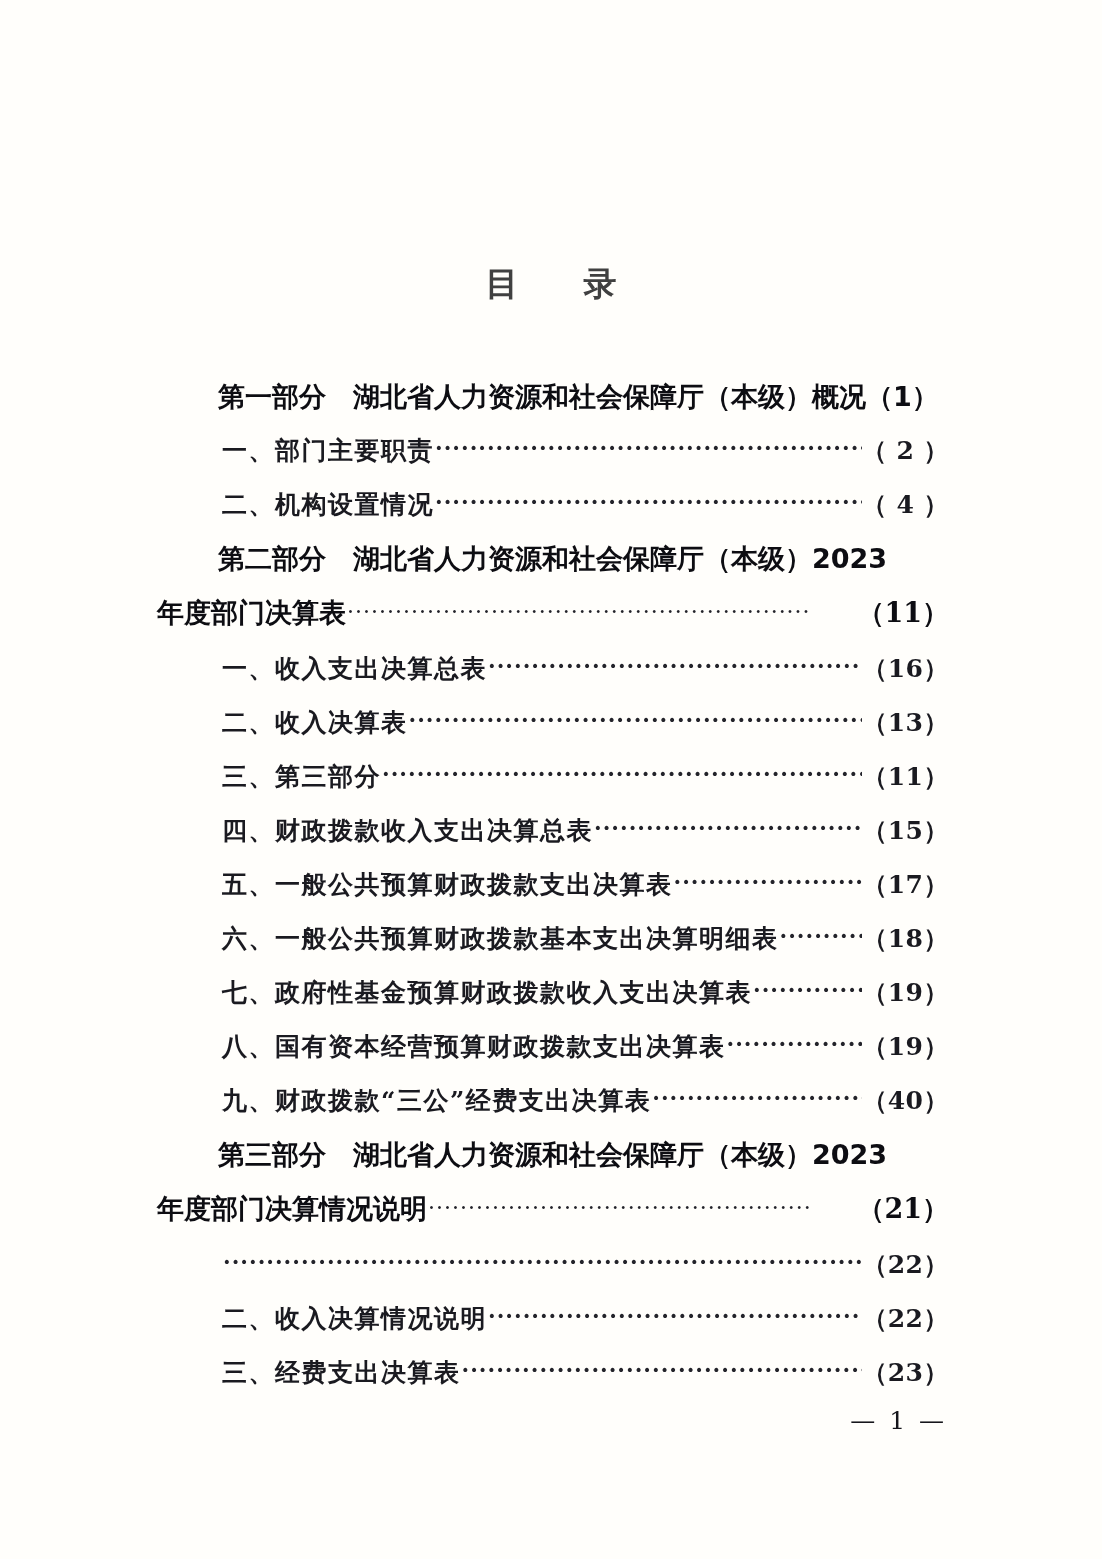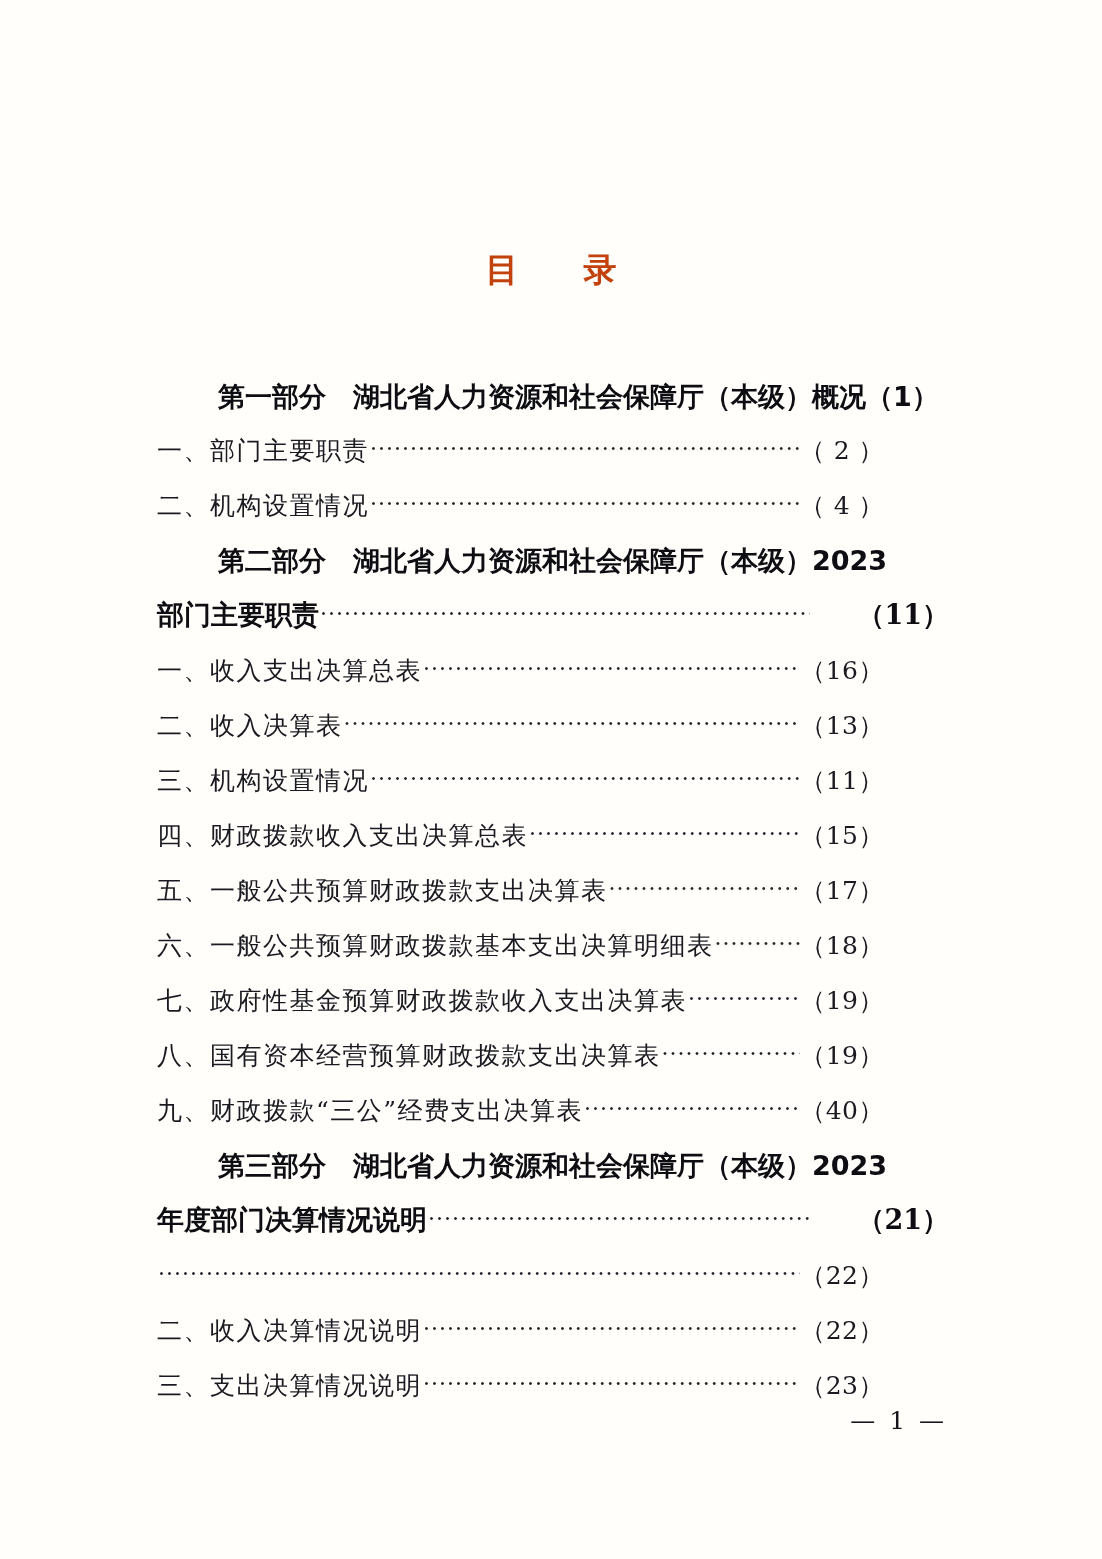--- a/index.html
+++ b/index.html
@@ -21,29 +21,29 @@
     left: 0; top: 0;
     width: 1102px;
     height: 1559px;
     background: #fffefb;
   }
 
   
   .toc-title {
     position: absolute;
     left: 0;
-    top: 248px;
+    top: 262px;
     width: 1102px;
     text-align: center;
     font-family: "DejaVu Sans", sans-serif;
     font-weight: bold;
     font-size: 33px;
     letter-spacing: 16px;
     text-indent: 16px;
-    color: #c2410c;
+    color: #404040;
   }
 
   
   .toc-body {
     position: absolute;
     left: 157px;
     top: 370px;
     width: 792px;
   }
 
@@ -86,26 +86,28 @@
     letter-spacing: 0px;
     white-space: nowrap;
     margin-left: 47px;
   }
 
   
   .item {
     display: flex;
     align-items: baseline;
     width: 792px;
+    margin-left: 65px;
     width: 727px;
     line-height: 54px;
     font-family: "DejaVu Serif", serif;
     font-size: 25px;
     color: #1a1a20;
     white-space: nowrap;
+    font-weight: bold;
   }
   .item .txt {
     flex: 0 0 auto;
     letter-spacing: 1.5px;
   }
   .item .lead {
     flex: 1 1 auto;
     overflow: hidden;
     white-space: nowrap;
     font-size: 22px;
@@ -163,37 +165,37 @@
     <div class="item">
       <span class="txt">二、机构设置情况</span>
       <span class="lead">························································································································</span>
       <span class="pg">（ 4 ）</span>
     </div>
 
     <div class="sec">
       <span class="indent"></span><span>第二部分　湖北省人力资源和社会保障厅（本级）2023</span>
     </div>
     <div class="sec sec-line">
-      <span>部门主要职责</span>
+      <span>年度部门决算表</span>
       <span class="lead">························································································································</span>
       <span class="pg">（11）</span>
     </div>
 
     <div class="item">
       <span class="txt">一、收入支出决算总表</span>
       <span class="lead">························································································································</span>
       <span class="pg">（16）</span>
     </div>
     <div class="item">
       <span class="txt">二、收入决算表</span>
       <span class="lead">························································································································</span>
       <span class="pg">（13）</span>
     </div>
     <div class="item">
-      <span class="txt">三、机构设置情况</span>
+      <span class="txt">三、第三部分</span>
       <span class="lead">························································································································</span>
       <span class="pg">（11）</span>
     </div>
     <div class="item">
       <span class="txt">四、财政拨款收入支出决算总表</span>
       <span class="lead">························································································································</span>
       <span class="pg">（15）</span>
     </div>
     <div class="item">
       <span class="txt">五、一般公共预算财政拨款支出决算表</span>
@@ -233,21 +235,21 @@
     <div class="item">
       <span class="lead">························································································································</span>
       <span class="pg">（22）</span>
     </div>
     <div class="item">
       <span class="txt">二、收入决算情况说明</span>
       <span class="lead">························································································································</span>
       <span class="pg">（22）</span>
     </div>
     <div class="item">
-      <span class="txt">三、支出决算情况说明</span>
+      <span class="txt">三、经费支出决算表</span>
       <span class="lead">························································································································</span>
       <span class="pg">（23）</span>
     </div>
 
   </div>
 
   <div class="footer">— 1 —</div>
 
 </div>
 

